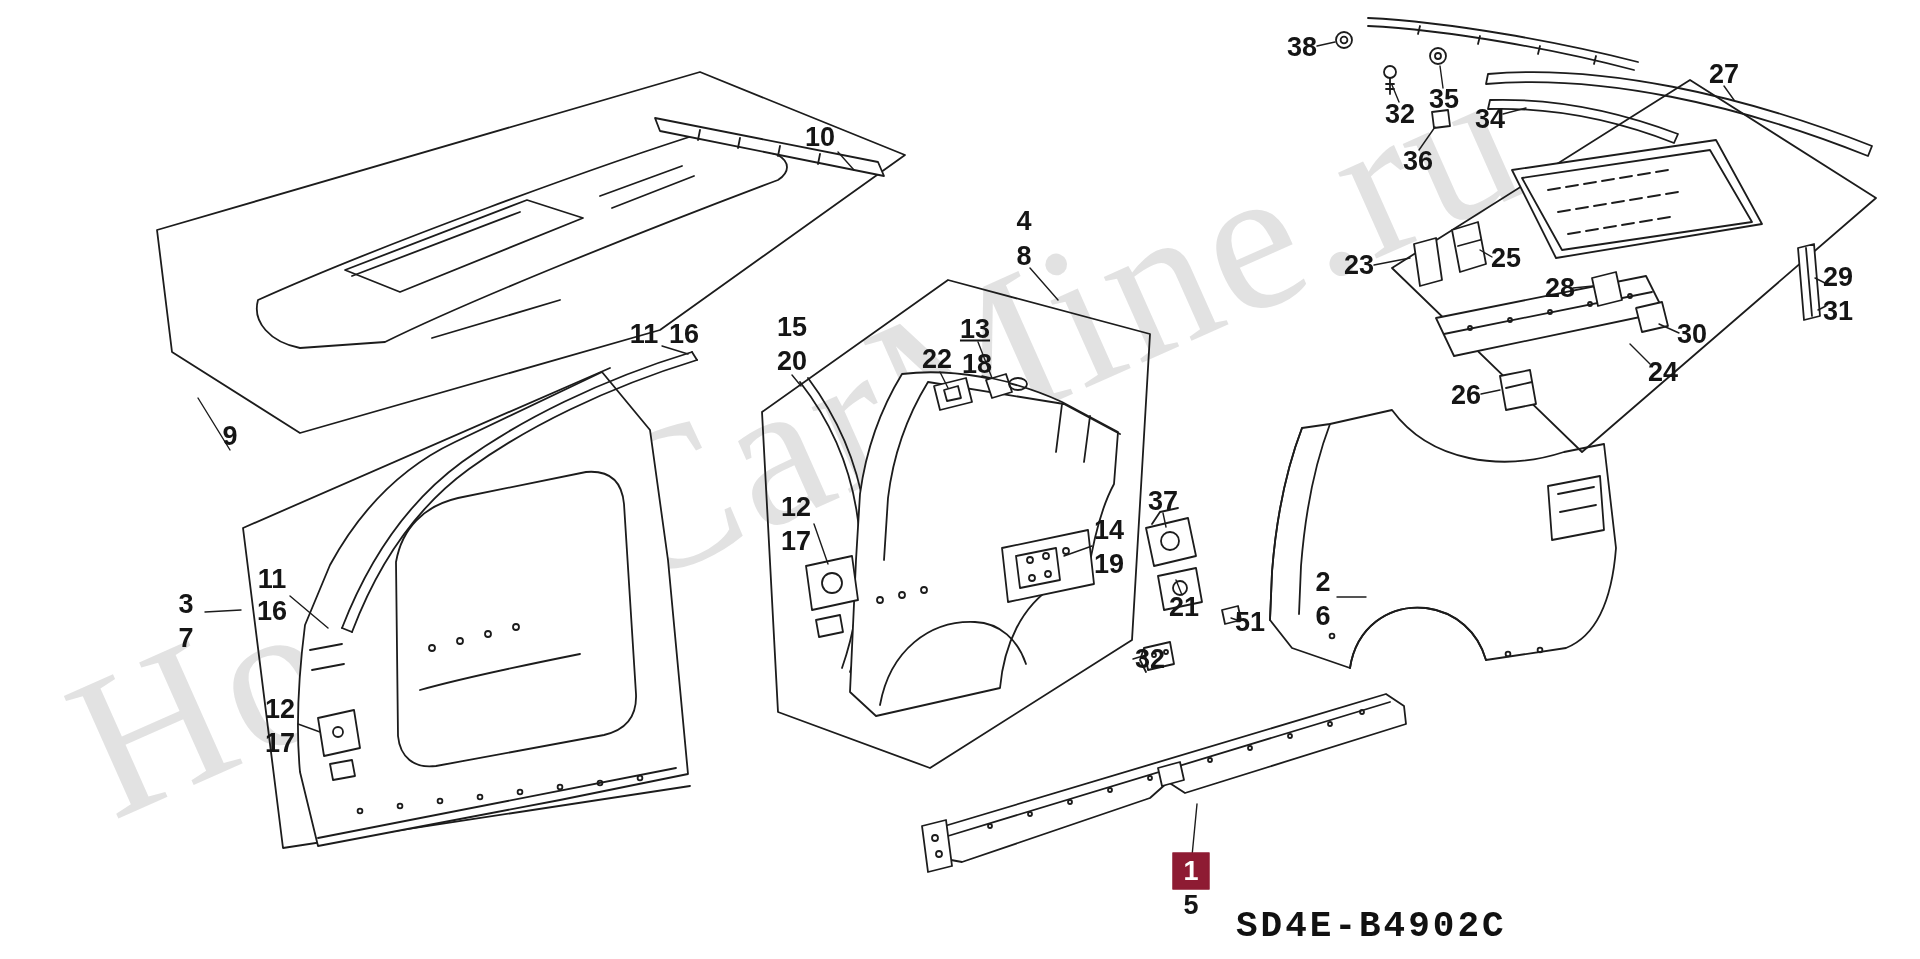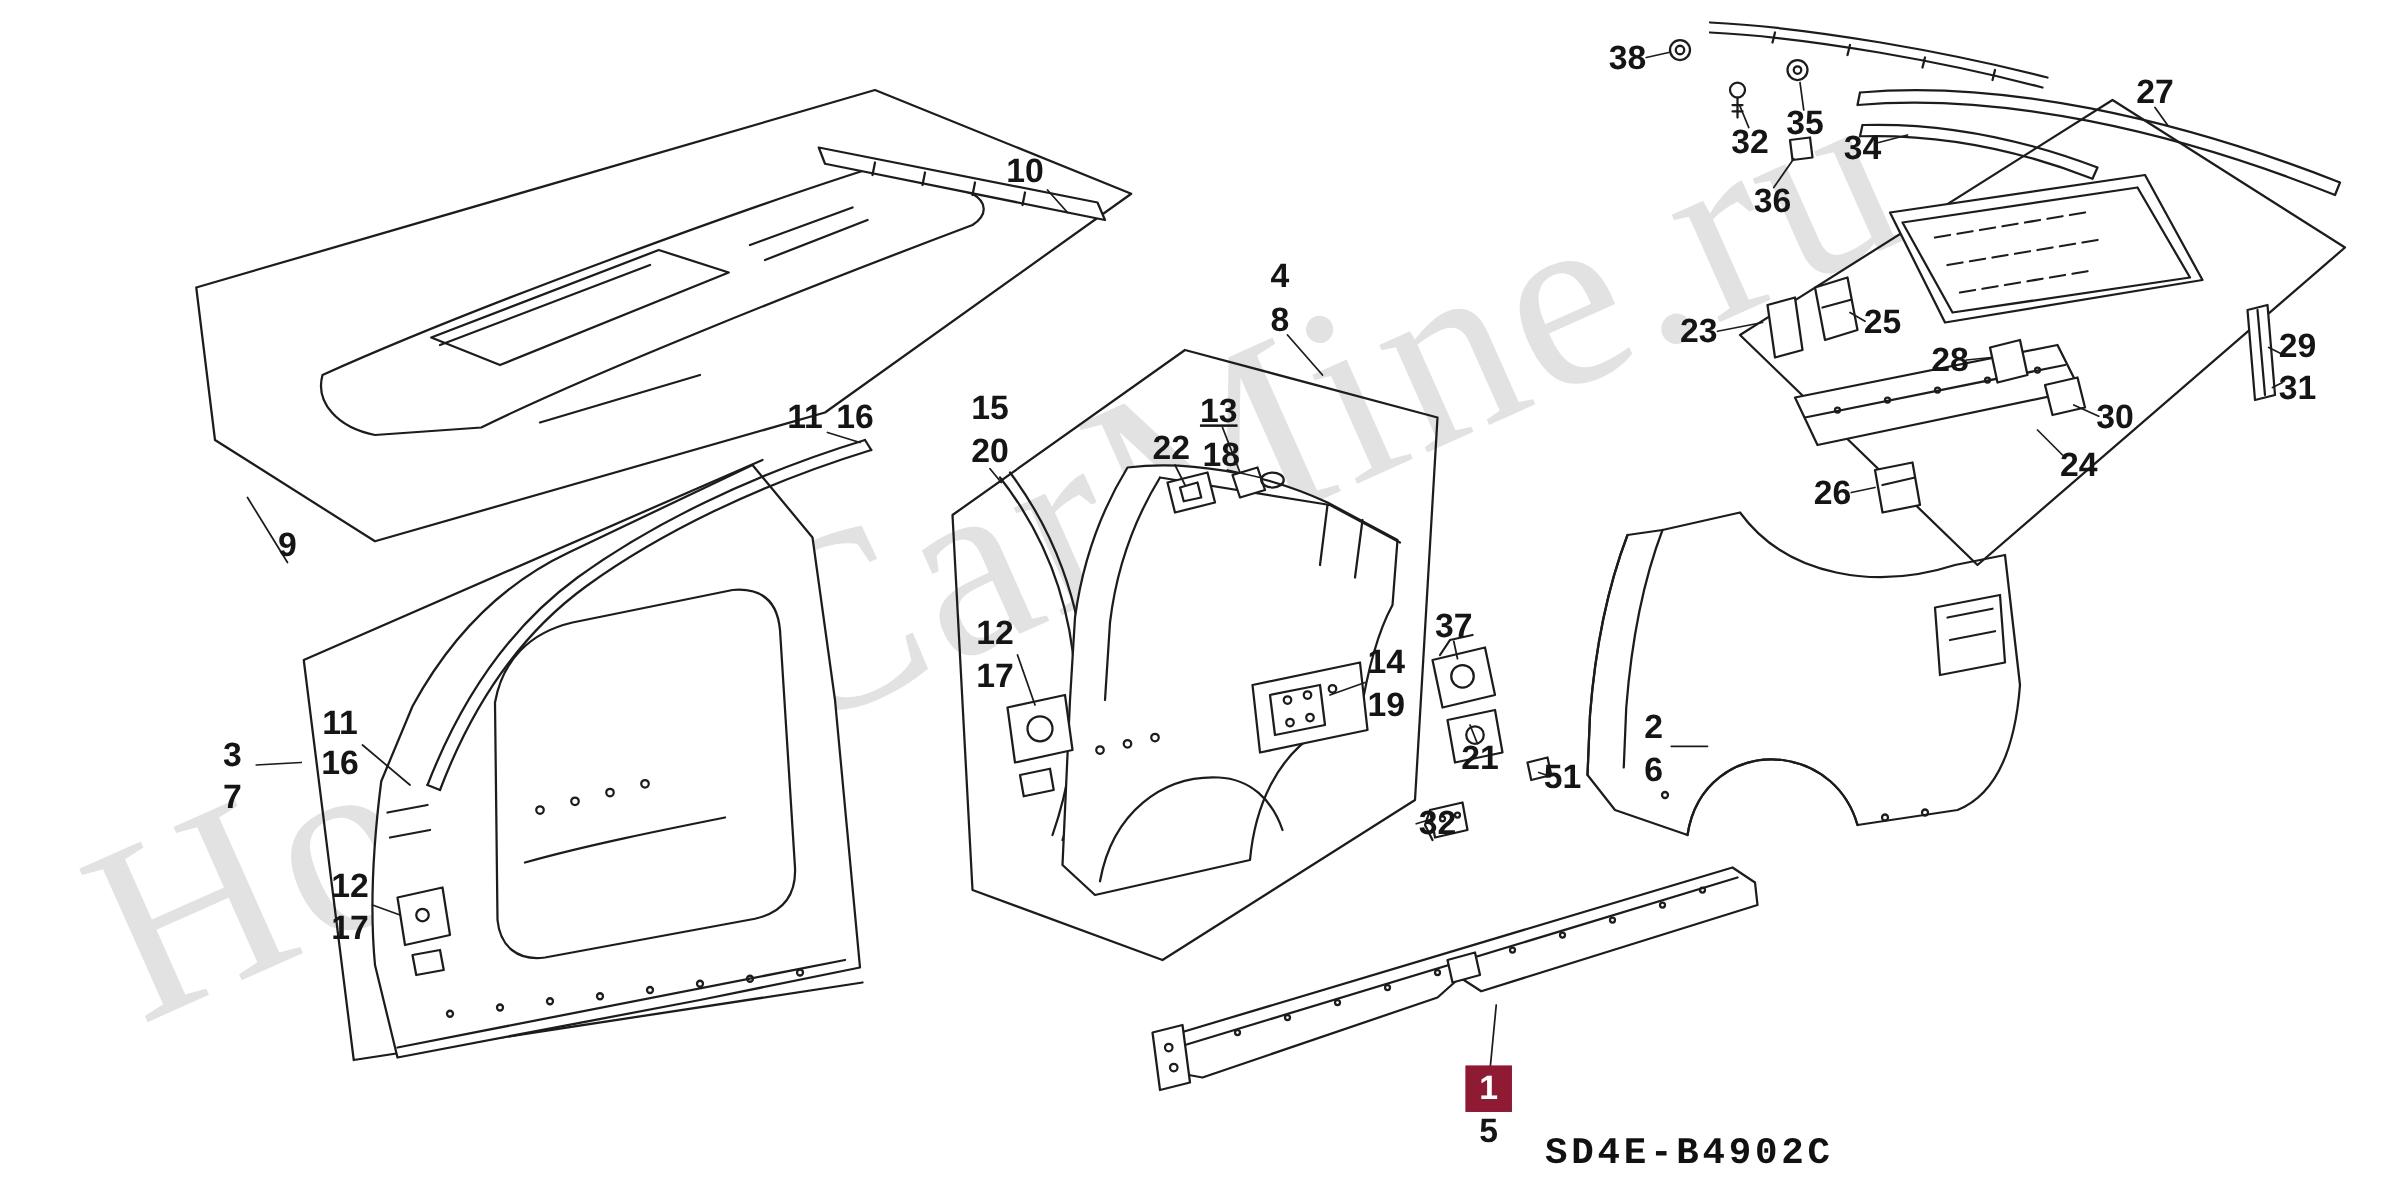--- a/index.html
+++ b/index.html
@@ -11,21 +11,21 @@
         color:rgba(110,110,110,0.20);transform:rotate(-24deg);transform-origin:0 50%;
         pointer-events:none;user-select:none}
   svg.art{position:absolute;left:0;top:0}
   .labels-layer{position:absolute;left:0;top:0;width:100%;height:100%}
   .part-label{position:absolute;transform:translate(-50%,-50%);
         font-weight:bold;font-size:27px;line-height:1;color:#151515;white-space:nowrap;
         cursor:pointer}
   .part-label.highlighted{background:var(--highlight,#8e1b33);color:#fff;
         padding:3px 9px;border:2px solid var(--highlight,#8e1b33)}
   .diagram-code{position:absolute;left:1236px;top:906px;
-        font-family:"Liberation Mono",monospace;font-weight:bold;font-size:30px;
+        font-family:"Liberation Mono",monospace;font-weight:bold;font-size:36px;
         letter-spacing:3px;color:#111}
 </style>
 </head>
 <body>
 
 <div class="page">
 
   <div class="watermark">HondaCarMine.ru</div>
 
   <svg class="art" width="1920" height="959" viewBox="0 0 1920 959">

